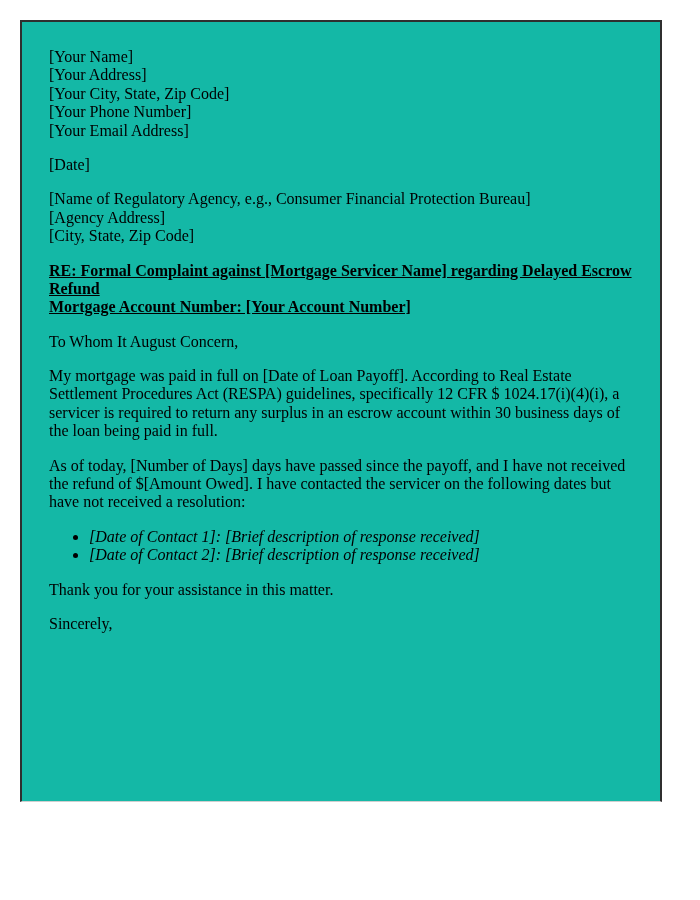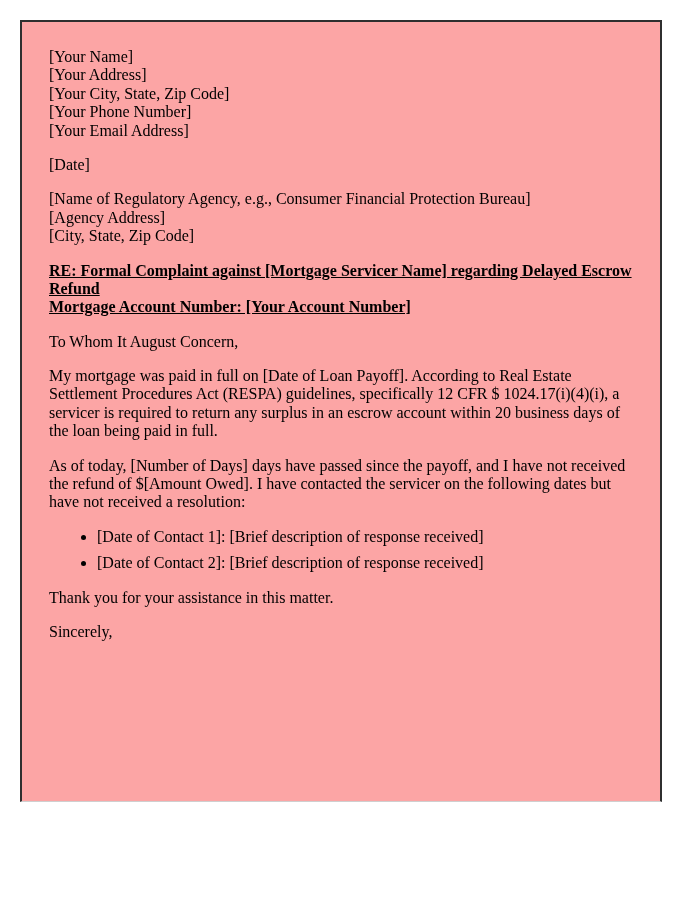--- a/index.html
+++ b/index.html
@@ -22,43 +22,44 @@
     position: absolute;
     left: 20px;
     top: 20px;
     width: 642px;
     height: 782px;
     box-sizing: border-box;
     border-top: 2px solid #2f2f2f;
     border-left: 2px solid #2f2f2f;
     border-right: 2px solid #2f2f2f;
     border-bottom: 1px solid #cfcfcf;
-    background: #fca5a5;
+    background: #14b8a6;
     padding: 26px 12px 0 27px;
     overflow: hidden;
   }
   .letter-box p {
     margin: 0 0 16px 0;
     font-size: 16px;
     line-height: 1.15;
     white-space: pre; 
   }
   .letter-box p.subject {
     font-weight: bold;
     text-decoration: underline;
   }
   .letter-box ul {
     margin: 0 0 16px 0;
     padding: 0 0 0 40px;
     font-size: 16px;
     line-height: 1.15;
   }
   .letter-box li {
-    margin: 8px;
+    margin: 0;
     white-space: pre;
+    font-style: italic;
   }
 </style>
 </head>
 <body>
 
 <div class="page">
   <div class="letter-box">
 
     <p>[Your Name]
 [Your Address]
@@ -74,21 +75,21 @@
 
     <p class="subject">RE: Formal Complaint against [Mortgage Servicer Name] regarding Delayed Escrow
 Refund
 Mortgage Account Number: [Your Account Number]</p>
 
     <p>To Whom It August Concern,</p>
 
 
     <p>My mortgage was paid in full on [Date of Loan Payoff]. According to Real Estate
 Settlement Procedures Act (RESPA) guidelines, specifically 12 CFR $ 1024.17(i)(4)(i), a
-servicer is required to return any surplus in an escrow account within 20 business days of
+servicer is required to return any surplus in an escrow account within 30 business days of
 the loan being paid in full.</p>
 
     <p>As of today, [Number of Days] days have passed since the payoff, and I have not received
 the refund of $[Amount Owed]. I have contacted the servicer on the following dates but
 have not received a resolution:</p>
 
     <ul>
       <li>[Date of Contact 1]: [Brief description of response received]</li>
       <li>[Date of Contact 2]: [Brief description of response received]</li>
     </ul>

